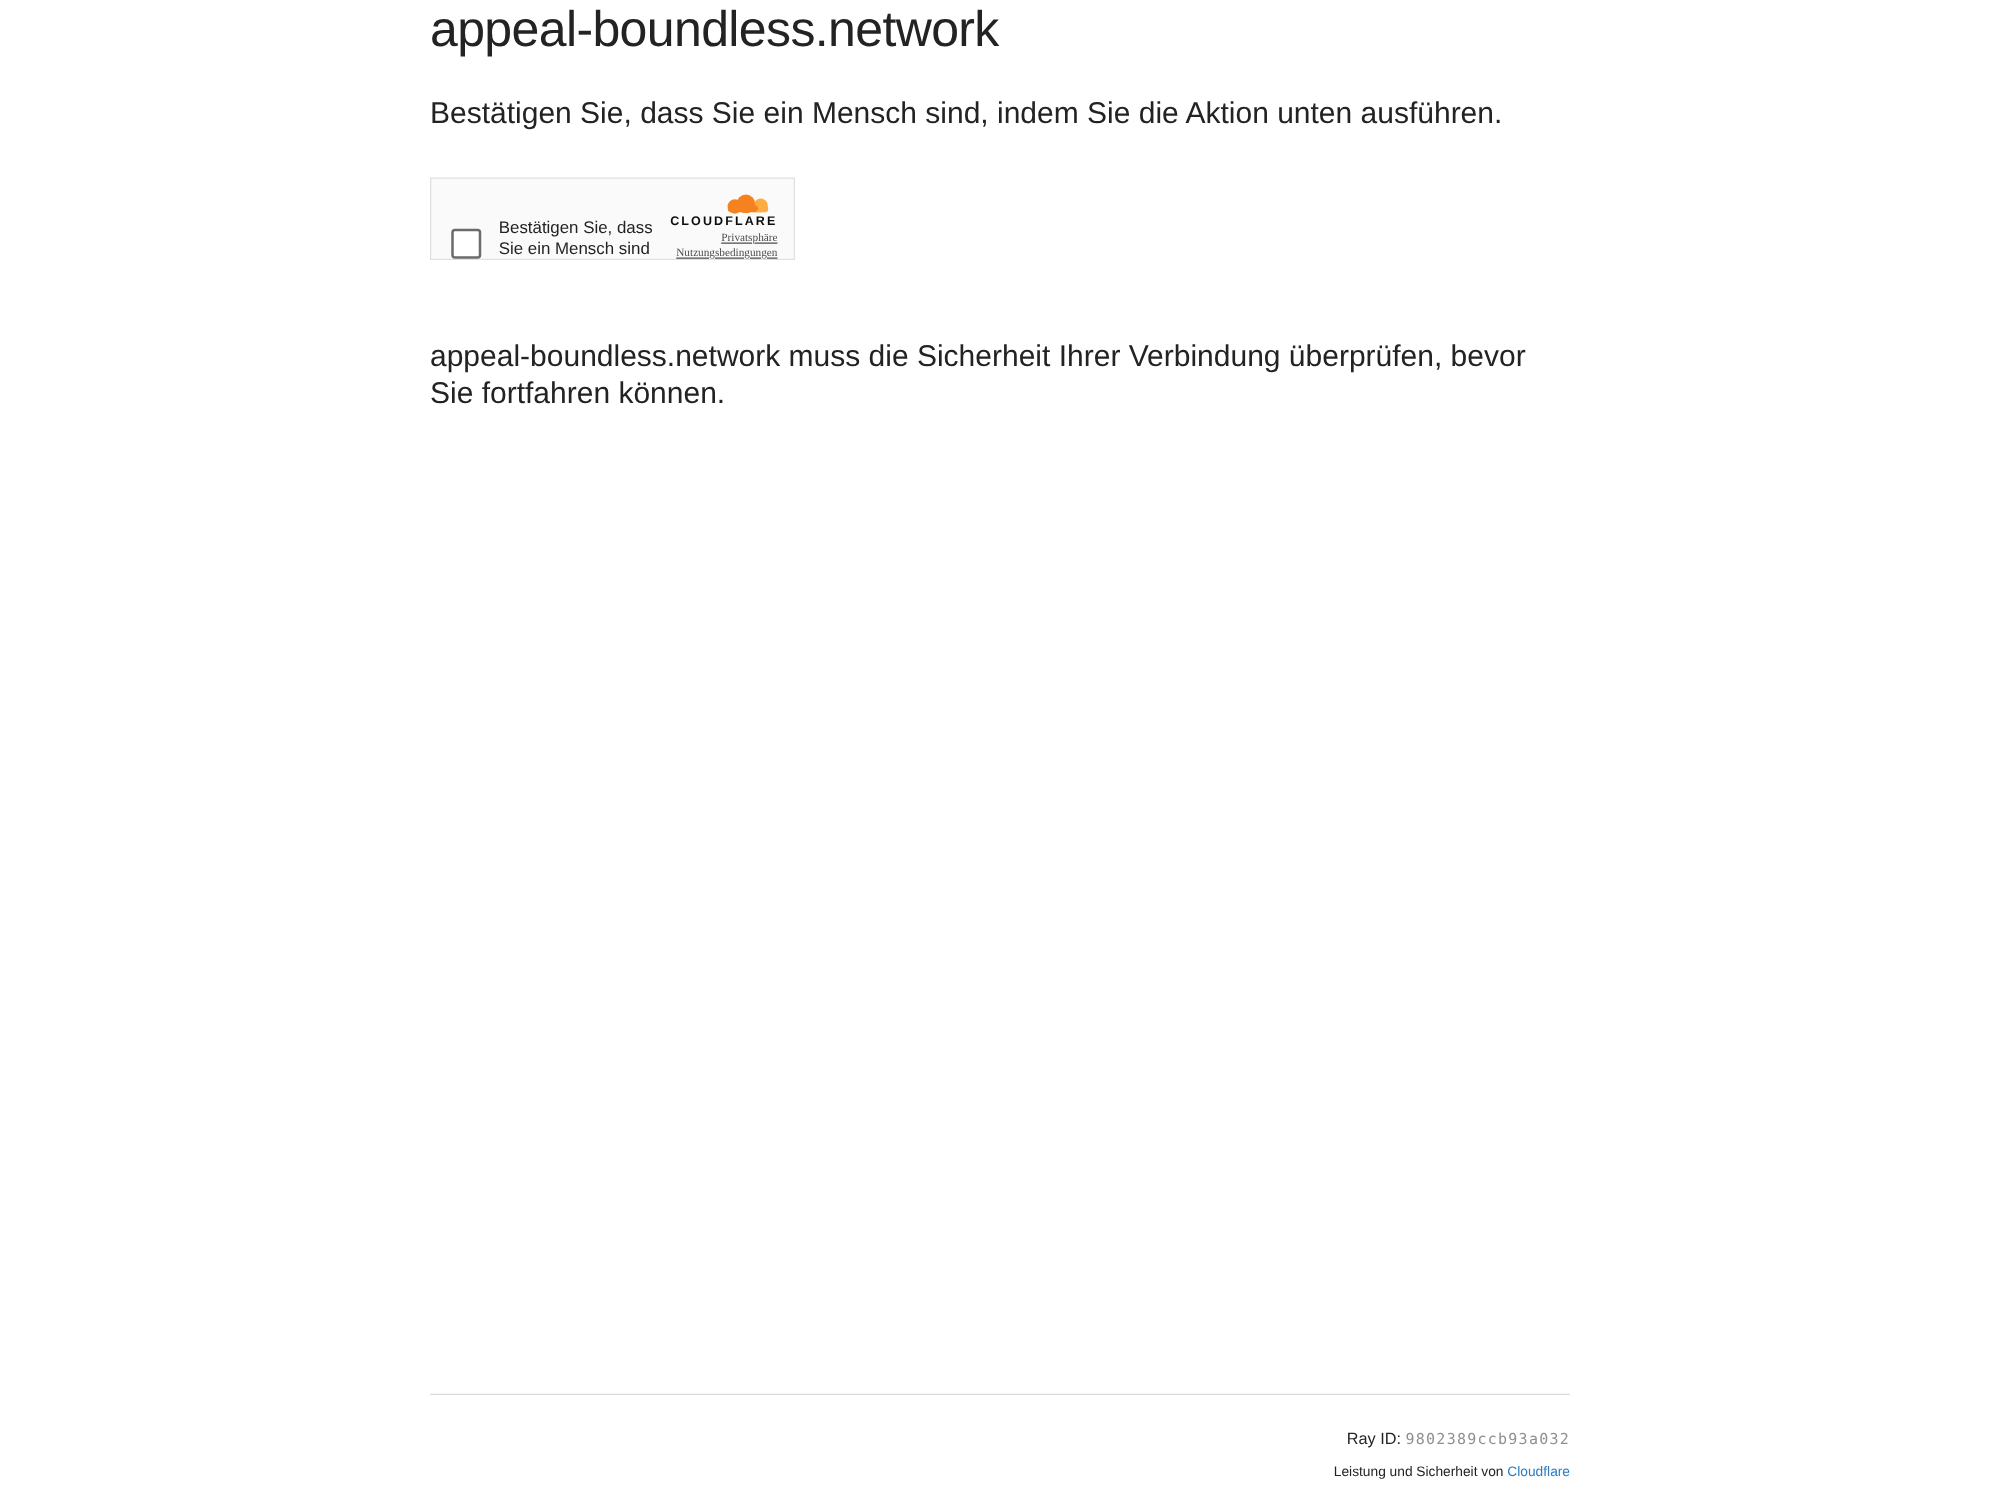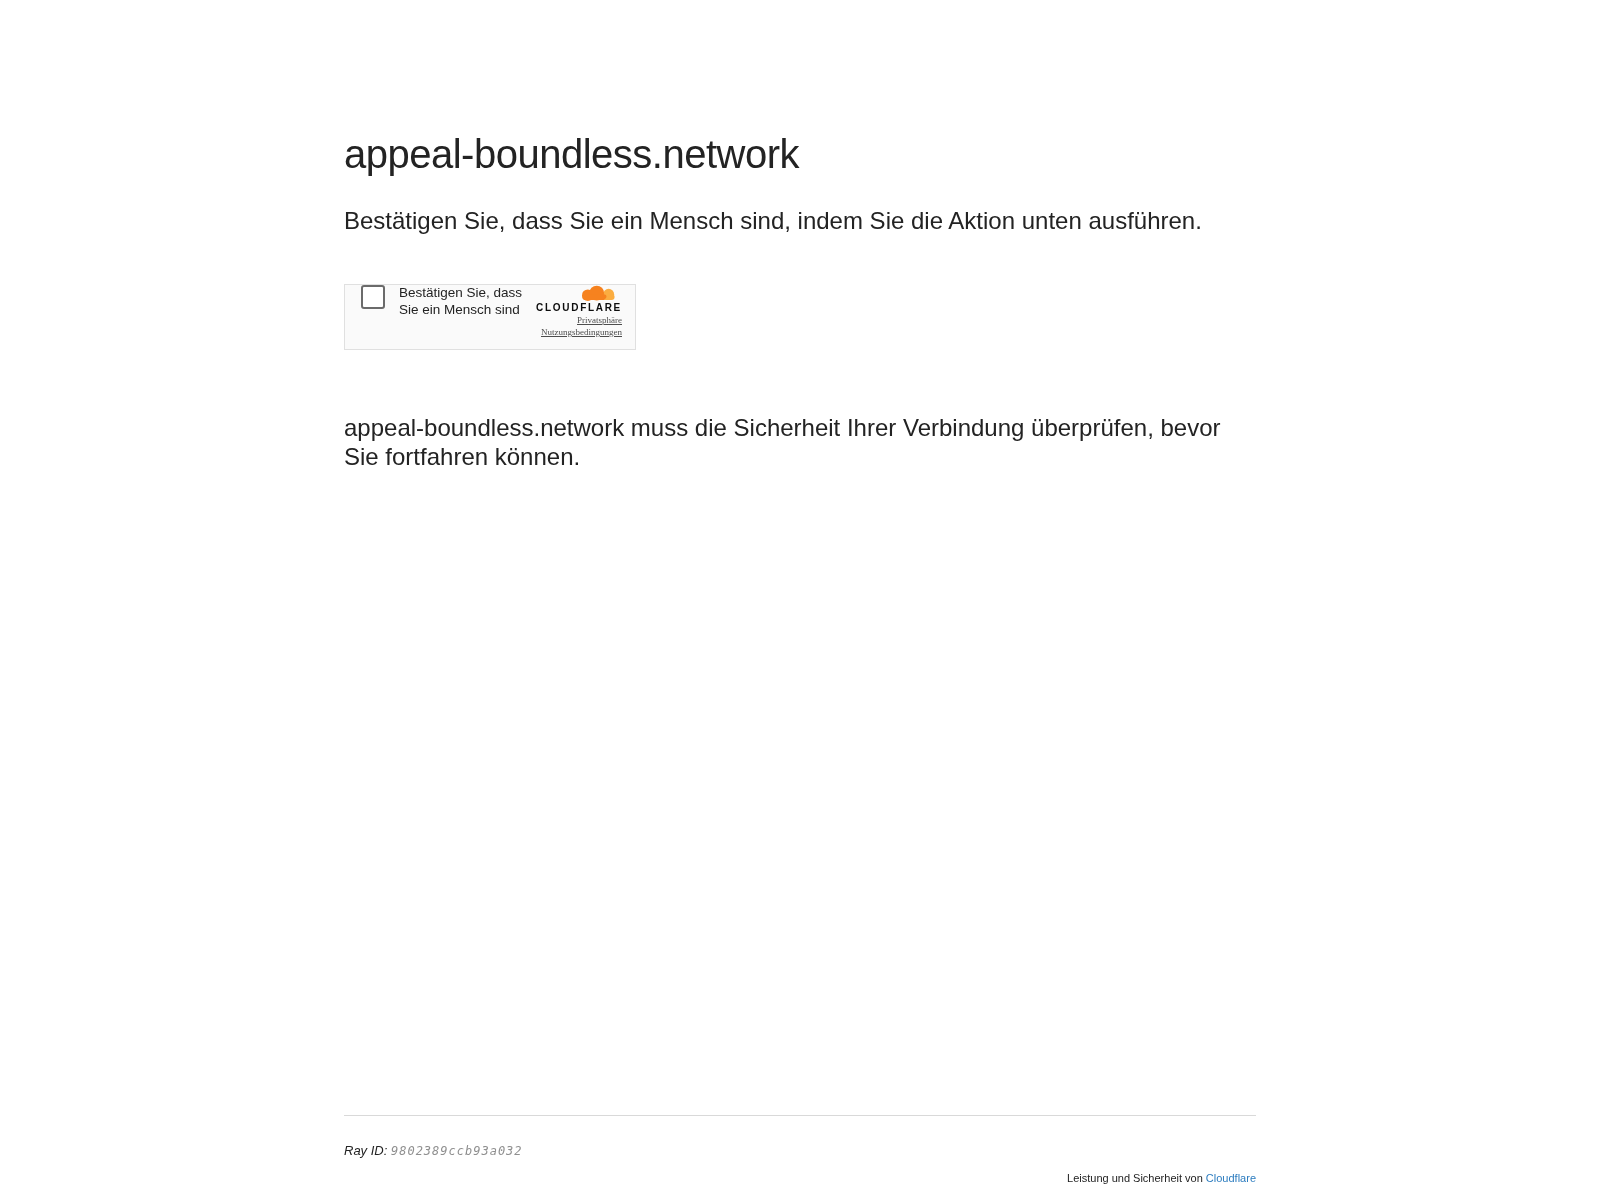--- a/index.html
+++ b/index.html
@@ -19,44 +19,43 @@
     flex-direction: column;
   }
   .column {
     width: 960px;
     margin: 0 auto;
     padding: 0 24px;
   }
   .content { flex: 1 1 auto; }
 
   h1.page-title {
-    padding-top: 130px;
     font-size: 40px;
     line-height: 48px;
     font-weight: 500;
     letter-spacing: -0.5px;
     color: #232323;
   }
   h2.page-subtitle {
     margin-top: 28px;
     font-size: 24px;
     line-height: 30px;
     font-weight: 400;
     color: #232323;
   }
 
   
   .turnstile {
-    margin-top: 48px;
+    margin-top: 36px;
     width: 292px;
     height: 66px;
     background: #fafafa;
     border: 1px solid #e0e0e0;
     display: flex;
-    align-items: flex-start;
+    align-items: flex-end;
     padding: 0 13px 0 16px;
   }
   .checkbox {
     width: 24px;
     height: 24px;
     flex: 0 0 24px;
     background: #ffffff;
     border: 2px solid #6b6b6b;
     border-radius: 3px;
     cursor: pointer;
@@ -106,24 +105,23 @@
 
   
   .footer { flex: 0 0 auto; padding-bottom: 16px; }
   .footer-divider {
     border: none;
     border-top: 1px solid #d9d9d9;
     height: 0;
   }
   .ray-line {
     margin-top: 27px;
-    text-align: left;
+    text-align: right;
     font-size: 13px;
     color: #232323;
-    font-style: italic;
   }
   .ray-line code {
     font-family: "DejaVu Sans Mono", "Liberation Mono", monospace;
     font-size: 12px;
     letter-spacing: 1px;
     color: #8f8f8f;
   }
   .perf-line {
     margin-top: 14px;
     text-align: right;

